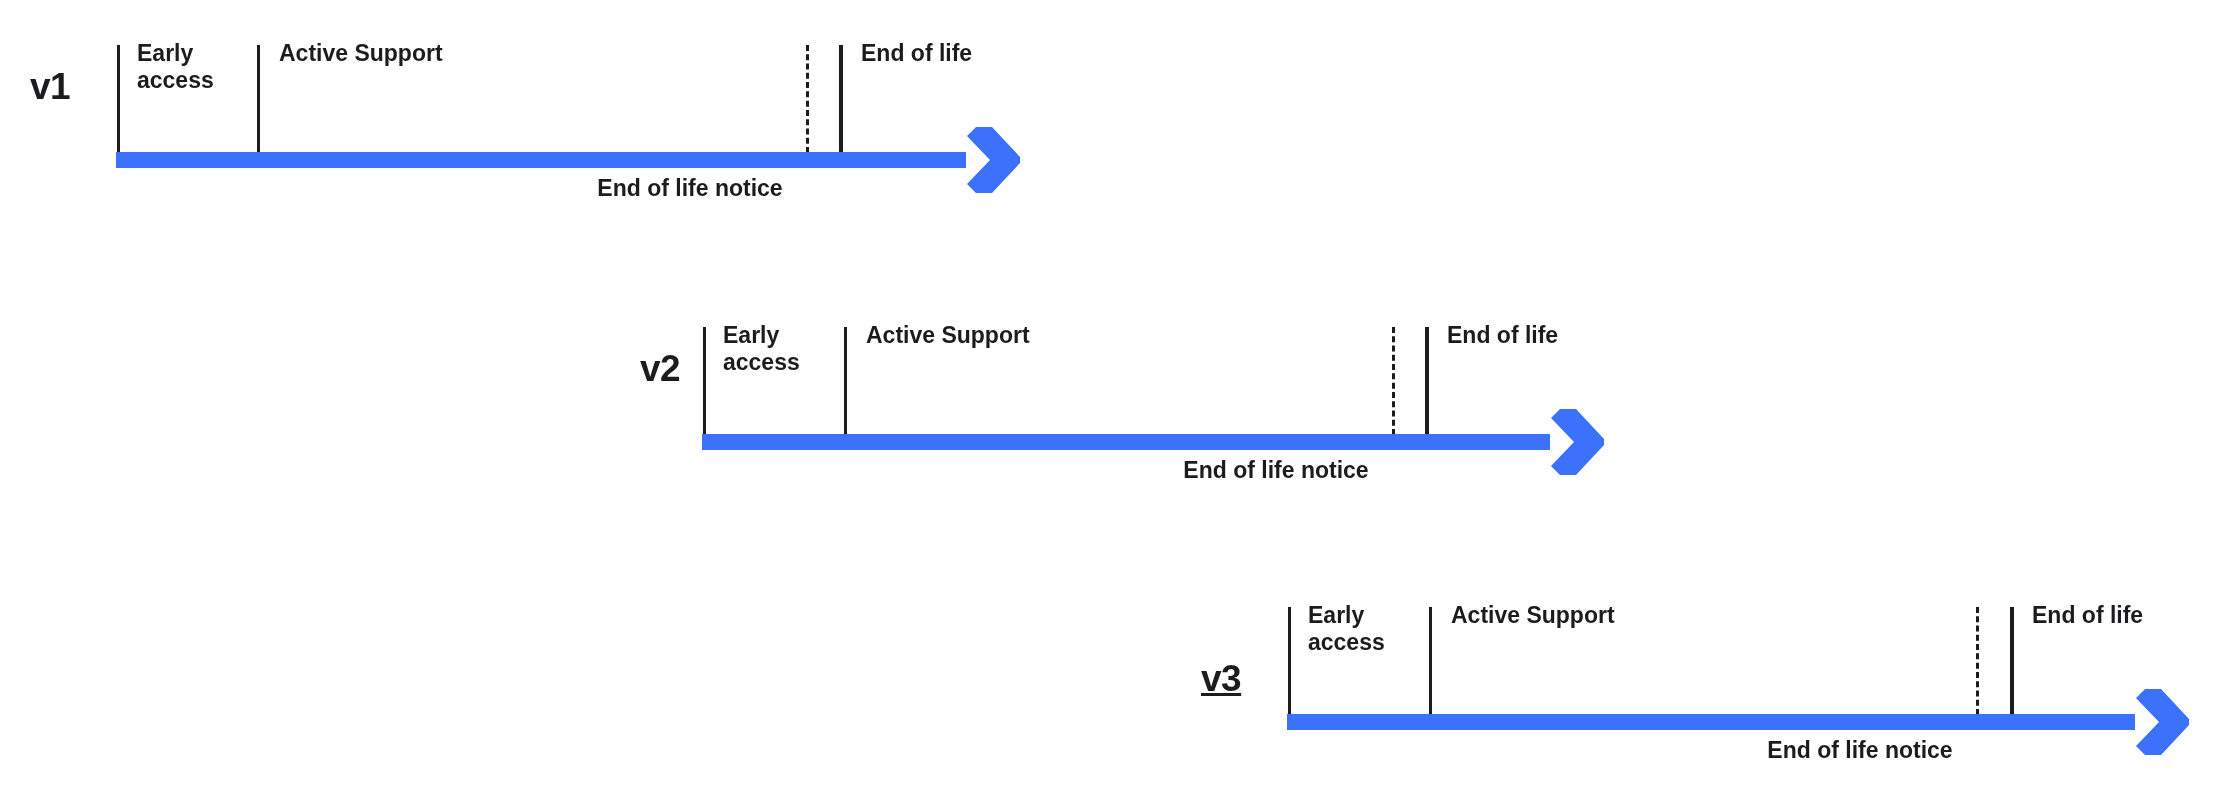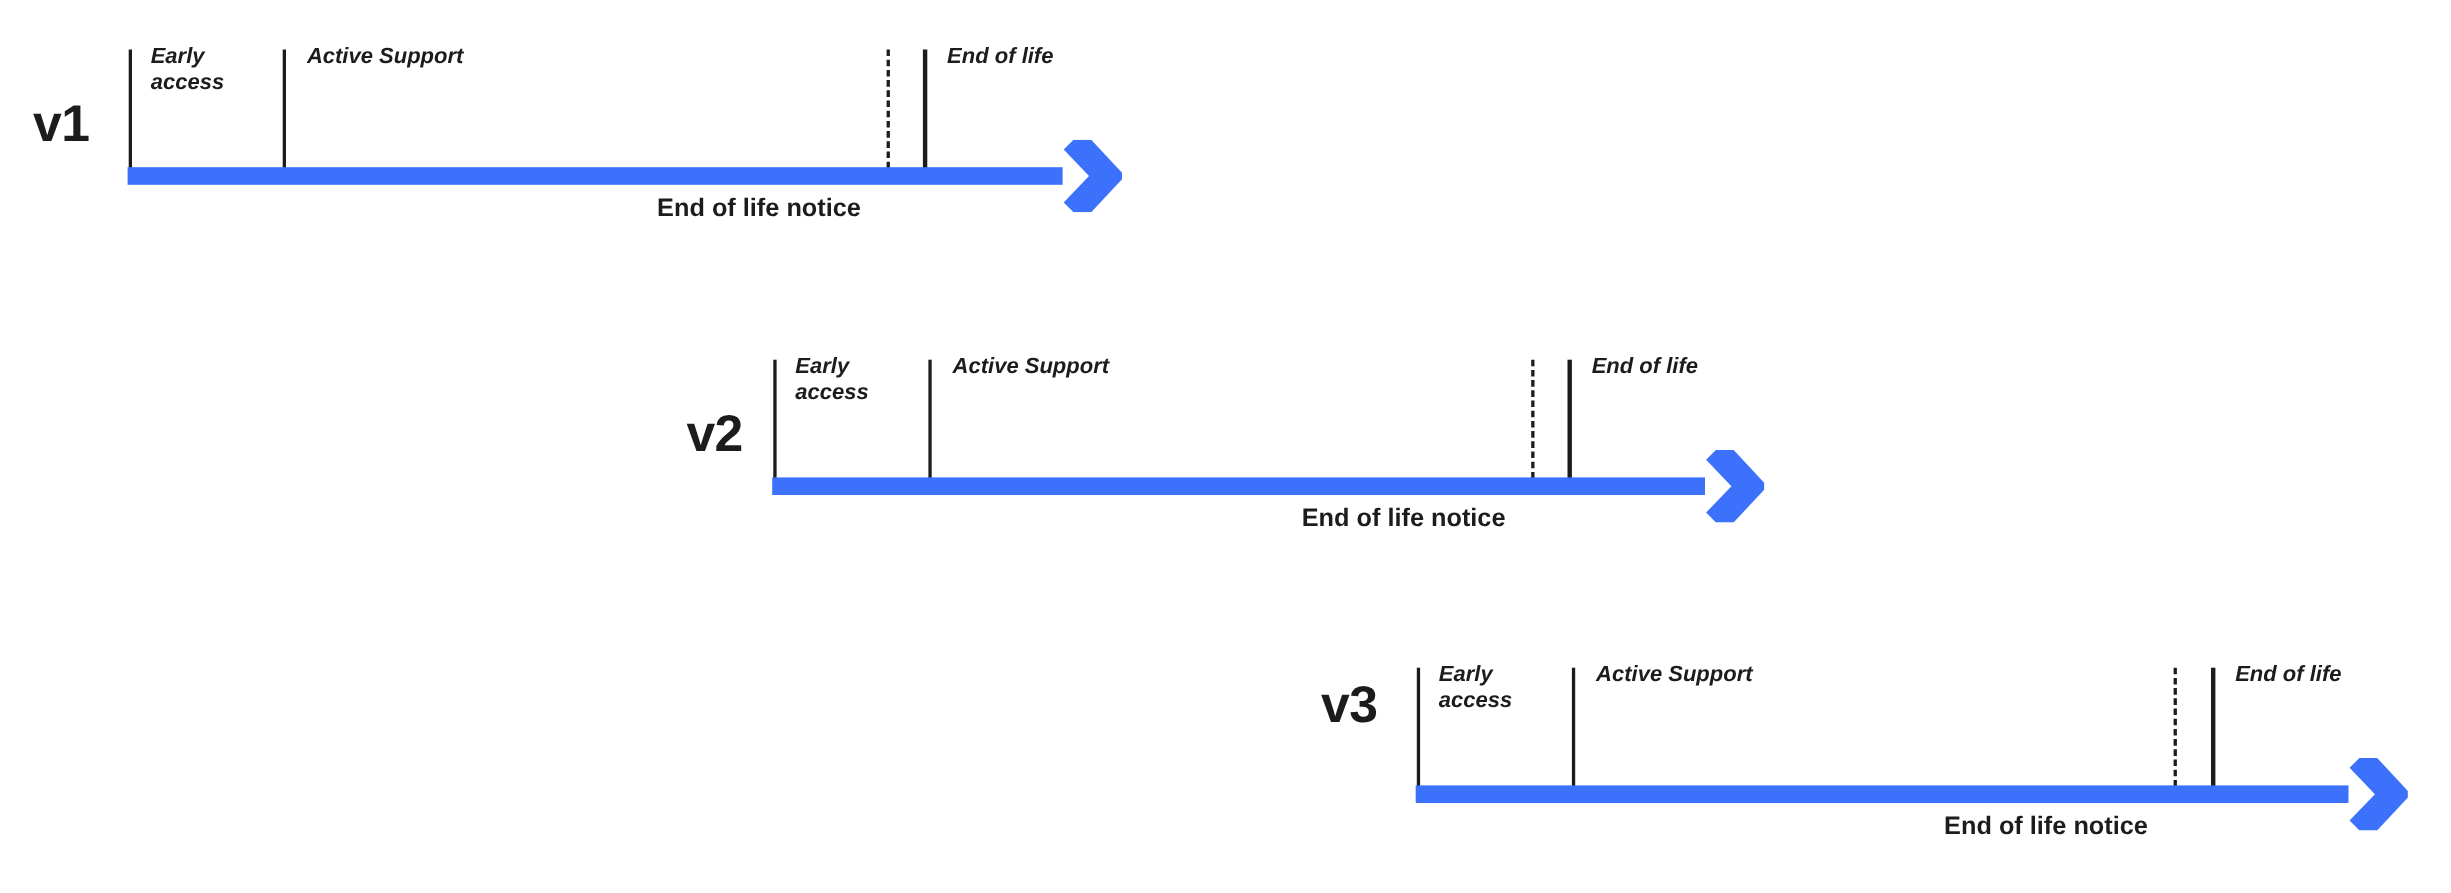--- a/index.html
+++ b/index.html
@@ -24,27 +24,26 @@
     position: absolute;
     top: 0;
     left: 0;
     width: 2228px;
     height: 812px;
   }
 
   
   .version-label {
     position: absolute;
-    font-size: 47px;
+    font-size: 37px;
     font-weight: bold;
     color: #1c1c1e;
     line-height: 1;
     letter-spacing: -0.5px;
     white-space: nowrap;
-    margin-top: 20px;
   }
 
   
   .phase-divider {
     position: absolute;
     width: 3px;
     background: #1c1c1e;
   }
   .phase-divider.thick {
     width: 4px;
@@ -53,26 +52,25 @@
   
   .notice-divider {
     position: absolute;
     width: 0;
     border-left: 3px dashed #1c1c1e;
   }
 
   
   .phase-label {
     position: absolute;
-    font-size: 20px;
+    font-size: 23px;
     font-weight: bold;
     color: #1c1c1e;
     line-height: 1.18;
     white-space: pre-line;
-    font-style: italic;
   }
 
   
   .track-bar {
     position: absolute;
     height: 16px;
   }
 
   
   .track-arrow {
@@ -106,37 +104,37 @@
       <div class="notice-divider" style="left: 806px; top: 45px; height: 108px; border-left-color: rgb(28, 28, 30);"></div>
       <div class="phase-divider thick" style="left: 839px; top: 45px; height: 108px; background: rgb(28, 28, 30);"></div>
       <div class="phase-label" style="left: 861px; top: 40px; color: rgb(28, 28, 30);">End of life</div>
       <div class="track-bar" style="left: 116px; top: 152px; width: 850px; background: rgb(59, 113, 251);"></div>
       <svg class="track-arrow" width="80" height="66" viewBox="0 0 80 66" style="left: 940px; top: 127px;">
         <polygon points="36,0 52,0 80,30 80,36 52,66 36,66 27,57 50,33 27,9" fill="#3b71fb"></polygon>
       </svg>
       <div class="notice-label" style="left: 690px; top: 177px; color: rgb(28, 28, 30);">End of life notice</div>
     </div>
     <div class="timeline-row">
-      <div class="version-label" style="left: 624px; top: 350px; color: rgb(28, 28, 30);">v2</div>
+      <div class="version-label" style="left: 640px; top: 350px; color: rgb(28, 28, 30);">v2</div>
       <div class="phase-divider" style="left: 703px; top: 327px; height: 108px; background: rgb(28, 28, 30);"></div>
       <div class="phase-label" style="left: 723px; top: 322px; color: rgb(28, 28, 30);">Early
 access</div>
       <div class="phase-divider" style="left: 844px; top: 327px; height: 108px; background: rgb(28, 28, 30);"></div>
       <div class="phase-label" style="left: 866px; top: 322px; color: rgb(28, 28, 30);">Active Support</div>
       <div class="notice-divider" style="left: 1392px; top: 327px; height: 108px; border-left-color: rgb(28, 28, 30);"></div>
       <div class="phase-divider thick" style="left: 1425px; top: 327px; height: 108px; background: rgb(28, 28, 30);"></div>
       <div class="phase-label" style="left: 1447px; top: 322px; color: rgb(28, 28, 30);">End of life</div>
       <div class="track-bar" style="left: 702px; top: 434px; width: 848px; background: rgb(59, 113, 251);"></div>
       <svg class="track-arrow" width="80" height="66" viewBox="0 0 80 66" style="left: 1524px; top: 409px;">
         <polygon points="36,0 52,0 80,30 80,36 52,66 36,66 27,57 50,33 27,9" fill="#3b71fb"></polygon>
       </svg>
       <div class="notice-label" style="left: 1276px; top: 459px; color: rgb(28, 28, 30);">End of life notice</div>
     </div>
     <div class="timeline-row">
-      <div class="version-label" style="left: 1201px; top: 596px; color: rgb(28, 28, 30);">v3</div>
+      <div class="version-label" style="left: 1201px; top: 660px; color: rgb(28, 28, 30); text-decoration: underline;">v3</div>
       <div class="phase-divider" style="left: 1288px; top: 607px; height: 108px; background: rgb(28, 28, 30);"></div>
       <div class="phase-label" style="left: 1308px; top: 602px; color: rgb(28, 28, 30);">Early
 access</div>
       <div class="phase-divider" style="left: 1429px; top: 607px; height: 108px; background: rgb(28, 28, 30);"></div>
       <div class="phase-label" style="left: 1451px; top: 602px; color: rgb(28, 28, 30);">Active Support</div>
       <div class="notice-divider" style="left: 1976px; top: 607px; height: 108px; border-left-color: rgb(28, 28, 30);"></div>
       <div class="phase-divider thick" style="left: 2010px; top: 607px; height: 108px; background: rgb(28, 28, 30);"></div>
       <div class="phase-label" style="left: 2032px; top: 602px; color: rgb(28, 28, 30);">End of life</div>
       <div class="track-bar" style="left: 1287px; top: 714px; width: 848px; background: rgb(59, 113, 251);"></div>
       <svg class="track-arrow" width="80" height="66" viewBox="0 0 80 66" style="left: 2109px; top: 689px;">

